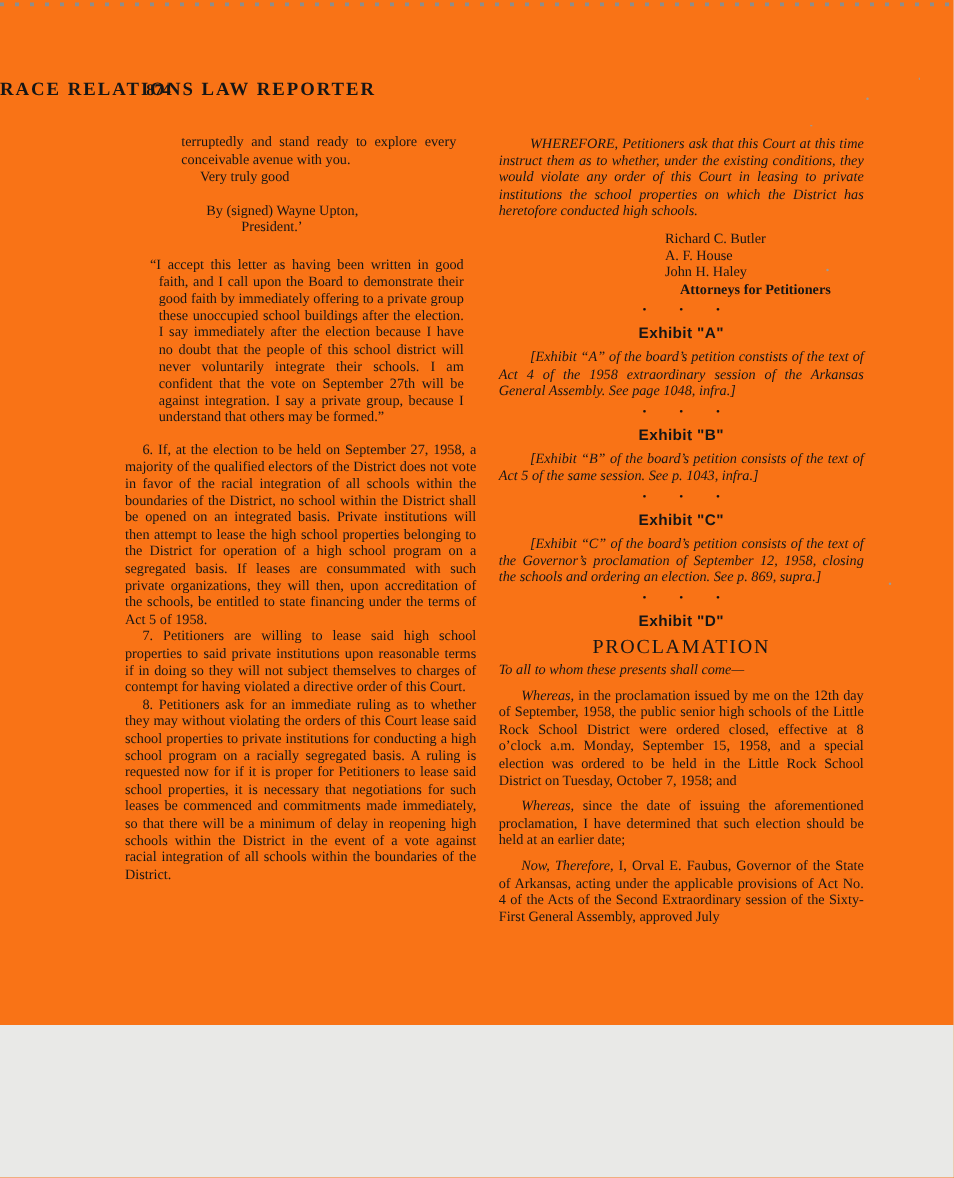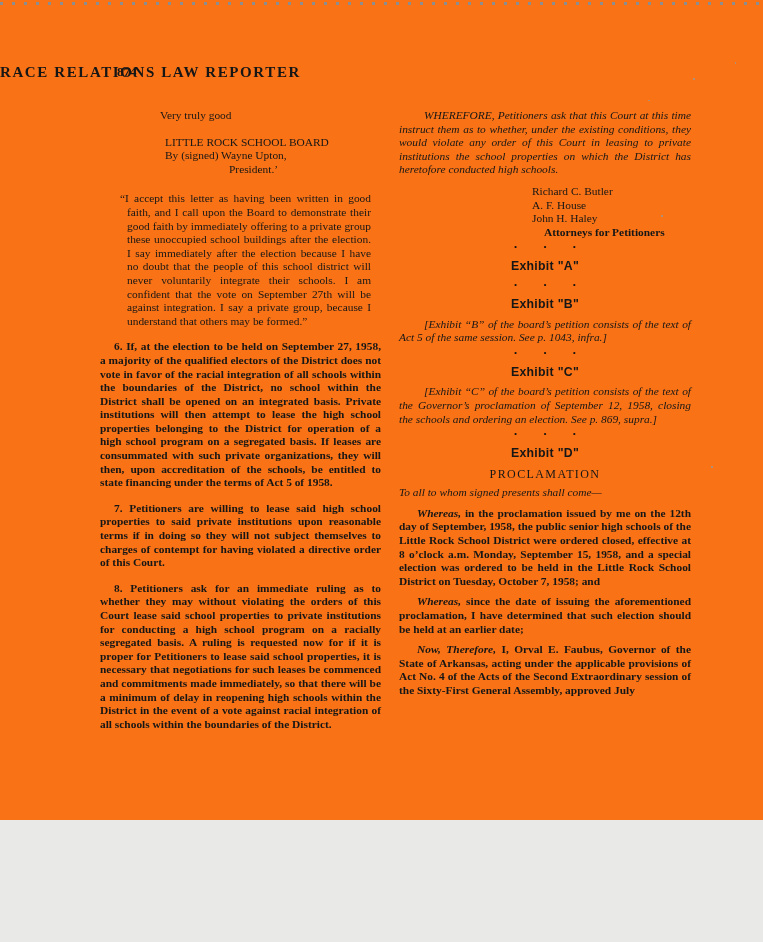--- a/index.html
+++ b/index.html
@@ -17,93 +17,94 @@
     position:absolute; left:0; top:64px; width:744px; text-align:left;
     font-size:15px; font-weight:bold; letter-spacing:1.6px;
   }
   .col { position:absolute; top:108px; font-size:11.4px; line-height:13.6px; }
   .col-left  { left:100px; width:281px; }
   .col-right { left:399px; top:109px; width:292px; }
   .just { text-align:justify; }
   .bq { margin:0 16px 0 45px; }
   .vty { margin:1px 0 13px 60px; }
   .sig-block { margin-left:65px; }
-  .sig-line3 { margin-left:64px; }
+  .sig-line3 { margin-left:28px; }
   .quote-para { margin:16px 10px 12px 27px; text-indent:-7px; }
-  .num-para { margin-top:12px; text-indent:14px;font-weight:bold; }
+  .num-para { margin-top:0; text-indent:14px; }
   .wherefore { text-indent:25px;font-style:italic; }
   .atty-block { margin-top:8px; margin-left:133px; }
   .atty-caption { margin-left:12px;font-weight:bold; }
   .dots {
     text-align:center; font-size:9px; line-height:11px; word-spacing:24px;
     margin:3px 0 2px; color:#111;
   }
   .exh-head {
     font-family:"Liberation Sans","DejaVu Sans",sans-serif;
     font-weight:bold; font-size:12.3px; text-align:center;
     margin:7px 0 6px; letter-spacing:.3px;
   }
   .exh-note { font-style:italic; text-indent:25px; }
-  .proclamation { text-align:center; font-size:12px; letter-spacing:1.4px; margin:7px 0 5px; }
+  .proclamation { text-align:center; font-size:16px; letter-spacing:1.4px; margin:7px 0 5px; }
   .salutation { font-style:italic; margin-top:3px; }
   .salutation-l2 { margin-left:18px; }
-  .whereas { margin-top:7px; text-indent:18px;font-weight:bold; }
+  .whereas { margin-top:7px; text-indent:18px; }
   .lead-italic { font-style:italic; }
   .speck { position:absolute; border-radius:50%; background:#9a9a9a; }
   .bottom-line { position:absolute; left:0; top:931px; width:763px; height:6px; }
   .seg { position:absolute; top:2px; }
 </style>
 </head>
 <body>
 
 <div class="page">
   <div class="top-dotted"></div>
 
   <div class="hdr-num">874</div>
   <div class="hdr-title">RACE RELATIONS LAW REPORTER</div>
 
   <div class="col col-left">
+    <div class="bq just">terruptedly and stand ready to explore every conceivable avenue with you.</div>
     <div class="vty">Very truly good</div>
     <div class="sig-block">
-      <div>LITTLE ROCK SCHOOL BOARD</div>
       <div>By (signed) Wayne Upton,</div>
       <div class="sig-line3">President.’</div>
     </div>
     <div class="quote-para just">“I accept this letter as having been written in good faith, and I call upon the Board to demonstrate their good faith by immediately offering to a private group these unoccupied school buildings after the election. I say immediately after the election because I have no doubt that the people of this school district will never voluntarily integrate their schools. I am confident that the vote on September 27th will be against integration. I say a private group, because I understand that others may be formed.”</div>
     <div class="num-para just">6. If, at the election to be held on September 27, 1958, a majority of the qualified electors of the District does not vote in favor of the racial integration of all schools within the boundaries of the District, no school within the District shall be opened on an integrated basis. Private institutions will then attempt to lease the high school properties belonging to the District for operation of a high school program on a segregated basis. If leases are consummated with such private organizations, they will then, upon accreditation of the schools, be entitled to state financing under the terms of Act 5 of 1958.</div>
     <div class="num-para just">7. Petitioners are willing to lease said high school properties to said private institutions upon reasonable terms if in doing so they will not subject themselves to charges of contempt for having violated a directive order of this Court.</div>
     <div class="num-para just">8. Petitioners ask for an immediate ruling as to whether they may without violating the orders of this Court lease said school properties to private institutions for conducting a high school program on a racially segregated basis. A ruling is requested now for if it is proper for Petitioners to lease said school properties, it is necessary that negotiations for such leases be commenced and commitments made immediately, so that there will be a minimum of delay in reopening high schools within the District in the event of a vote against racial integration of all schools within the boundaries of the District.</div>
   </div>
 
   <div class="col col-right">
     <div class="wherefore just">WHEREFORE, Petitioners ask that this Court at this time instruct them as to whether, under the existing conditions, they would violate any order of this Court in leasing to private institutions the school properties on which the District has heretofore conducted high schools.</div>
     <div class="atty-block">
       <div>Richard C. Butler</div>
       <div>A. F. House</div>
       <div>John H. Haley</div>
       <div class="atty-caption">Attorneys for Petitioners</div>
     </div>
     <div class="dots">• • •</div>
 
     <div class="exh-head">Exhibit "A"</div>
+    <div class="exh-note just">[Exhibit “A” of the board’s petition constists of the text of Act 4 of the 1958 extraordinary session of the Arkansas General Assembly. See page 1048, infra.]</div>
     <div class="dots">• • •</div>
 
     <div class="exh-head">Exhibit "B"</div>
     <div class="exh-note just">[Exhibit “B” of the board’s petition consists of the text of Act 5 of the same session. See p. 1043, infra.]</div>
     <div class="dots">• • •</div>
 
     <div class="exh-head">Exhibit "C"</div>
     <div class="exh-note just">[Exhibit “C” of the board’s petition consists of the text of the Governor’s proclamation of September 12, 1958, closing the schools and ordering an election. See p. 869, supra.]</div>
     <div class="dots">• • •</div>
 
     <div class="exh-head">Exhibit "D"</div>
     <div class="proclamation">PROCLAMATION</div>
 
     <div class="salutation">
-      <div>To all to whom signed presents shall come—</div>
+      <div>To all to whom these presents shall come—</div>
     </div>
 
     <div class="whereas just"><span class="lead-italic">Whereas,</span><span> in the proclamation issued by me on the 12th day of September, 1958, the public senior high schools of the Little Rock School District were ordered closed, effective at 8 o’clock a.m. Monday, September 15, 1958, and a special election was ordered to be held in the Little Rock School District on Tuesday, October 7, 1958; and</span></div>
 
     <div class="whereas just"><span class="lead-italic">Whereas,</span><span> since the date of issuing the aforementioned proclamation, I have determined that such election should be held at an earlier date;</span></div>
 
     <div class="whereas just"><span class="lead-italic">Now, Therefore,</span><span> I, Orval E. Faubus, Governor of the State of Arkansas, acting under the applicable provisions of Act No. 4 of the Acts of the Second Extraordinary session of the Sixty-First General Assembly, approved July</span></div>
   </div>
 
   <div class="speck" style="left:693px; top:78px; width:2px; height:2px;"></div>

